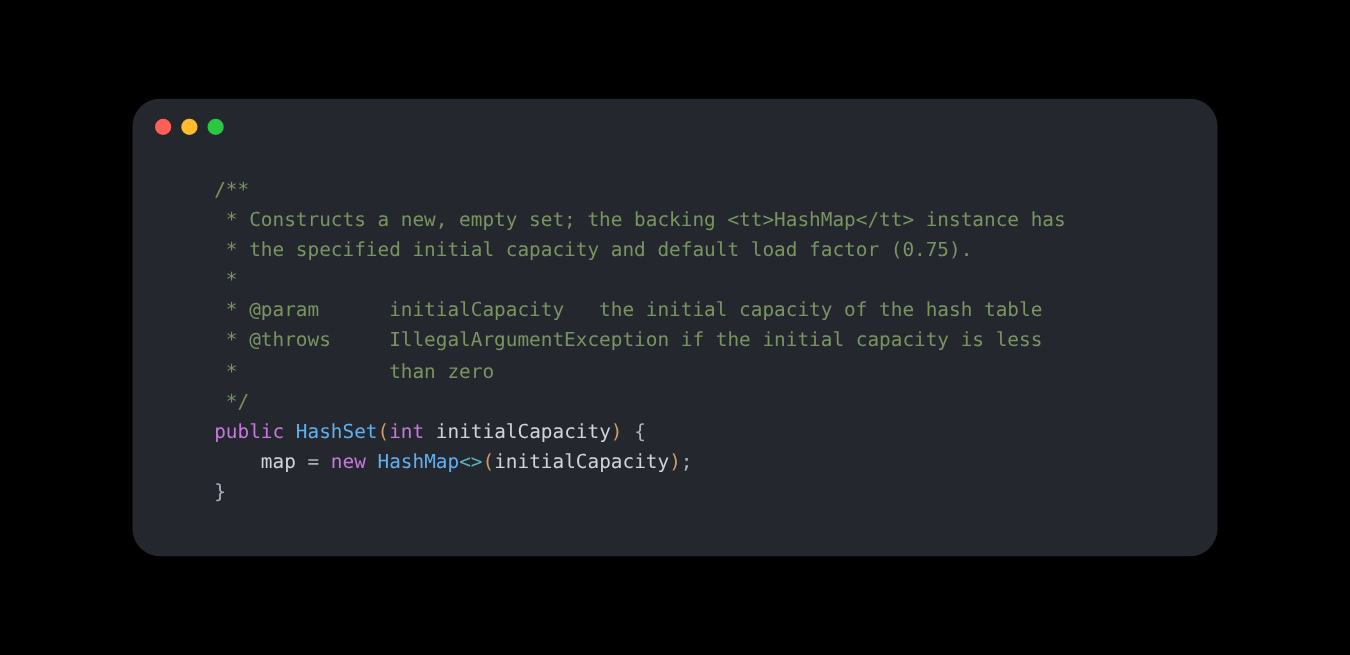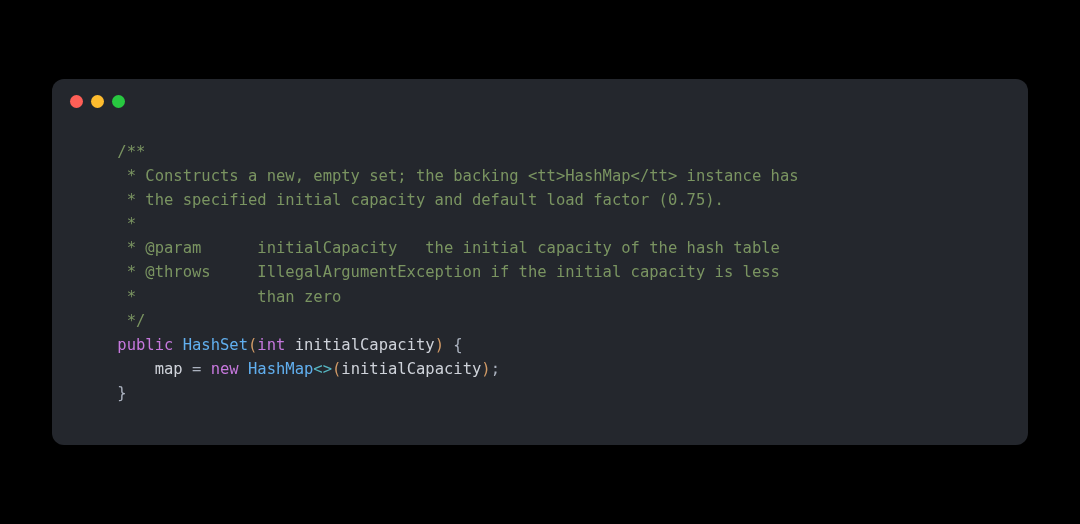--- a/index.html
+++ b/index.html
@@ -6,23 +6,23 @@
     body {
       background: #000;
       width: 1080px;
       height: 524px;
       display: flex;
       align-items: center;
       justify-content: center;
       font-family: 'SF Mono', 'Monaco', 'Menlo', 'Consolas', monospace;
     }
     .window {
-      width: 976px;
+      width: 868px;
       background: #24272d;
-      border-radius: 12px;
+      border-radius: 22px;
       box-shadow: 0 20px 60px rgba(0,0,0,0.5);
       overflow: hidden;
     }
     .titlebar {
       padding: 16px 18px 8px 18px;
       display: flex;
       gap: 8px;
     }
     .dot {
       width: 13px;

